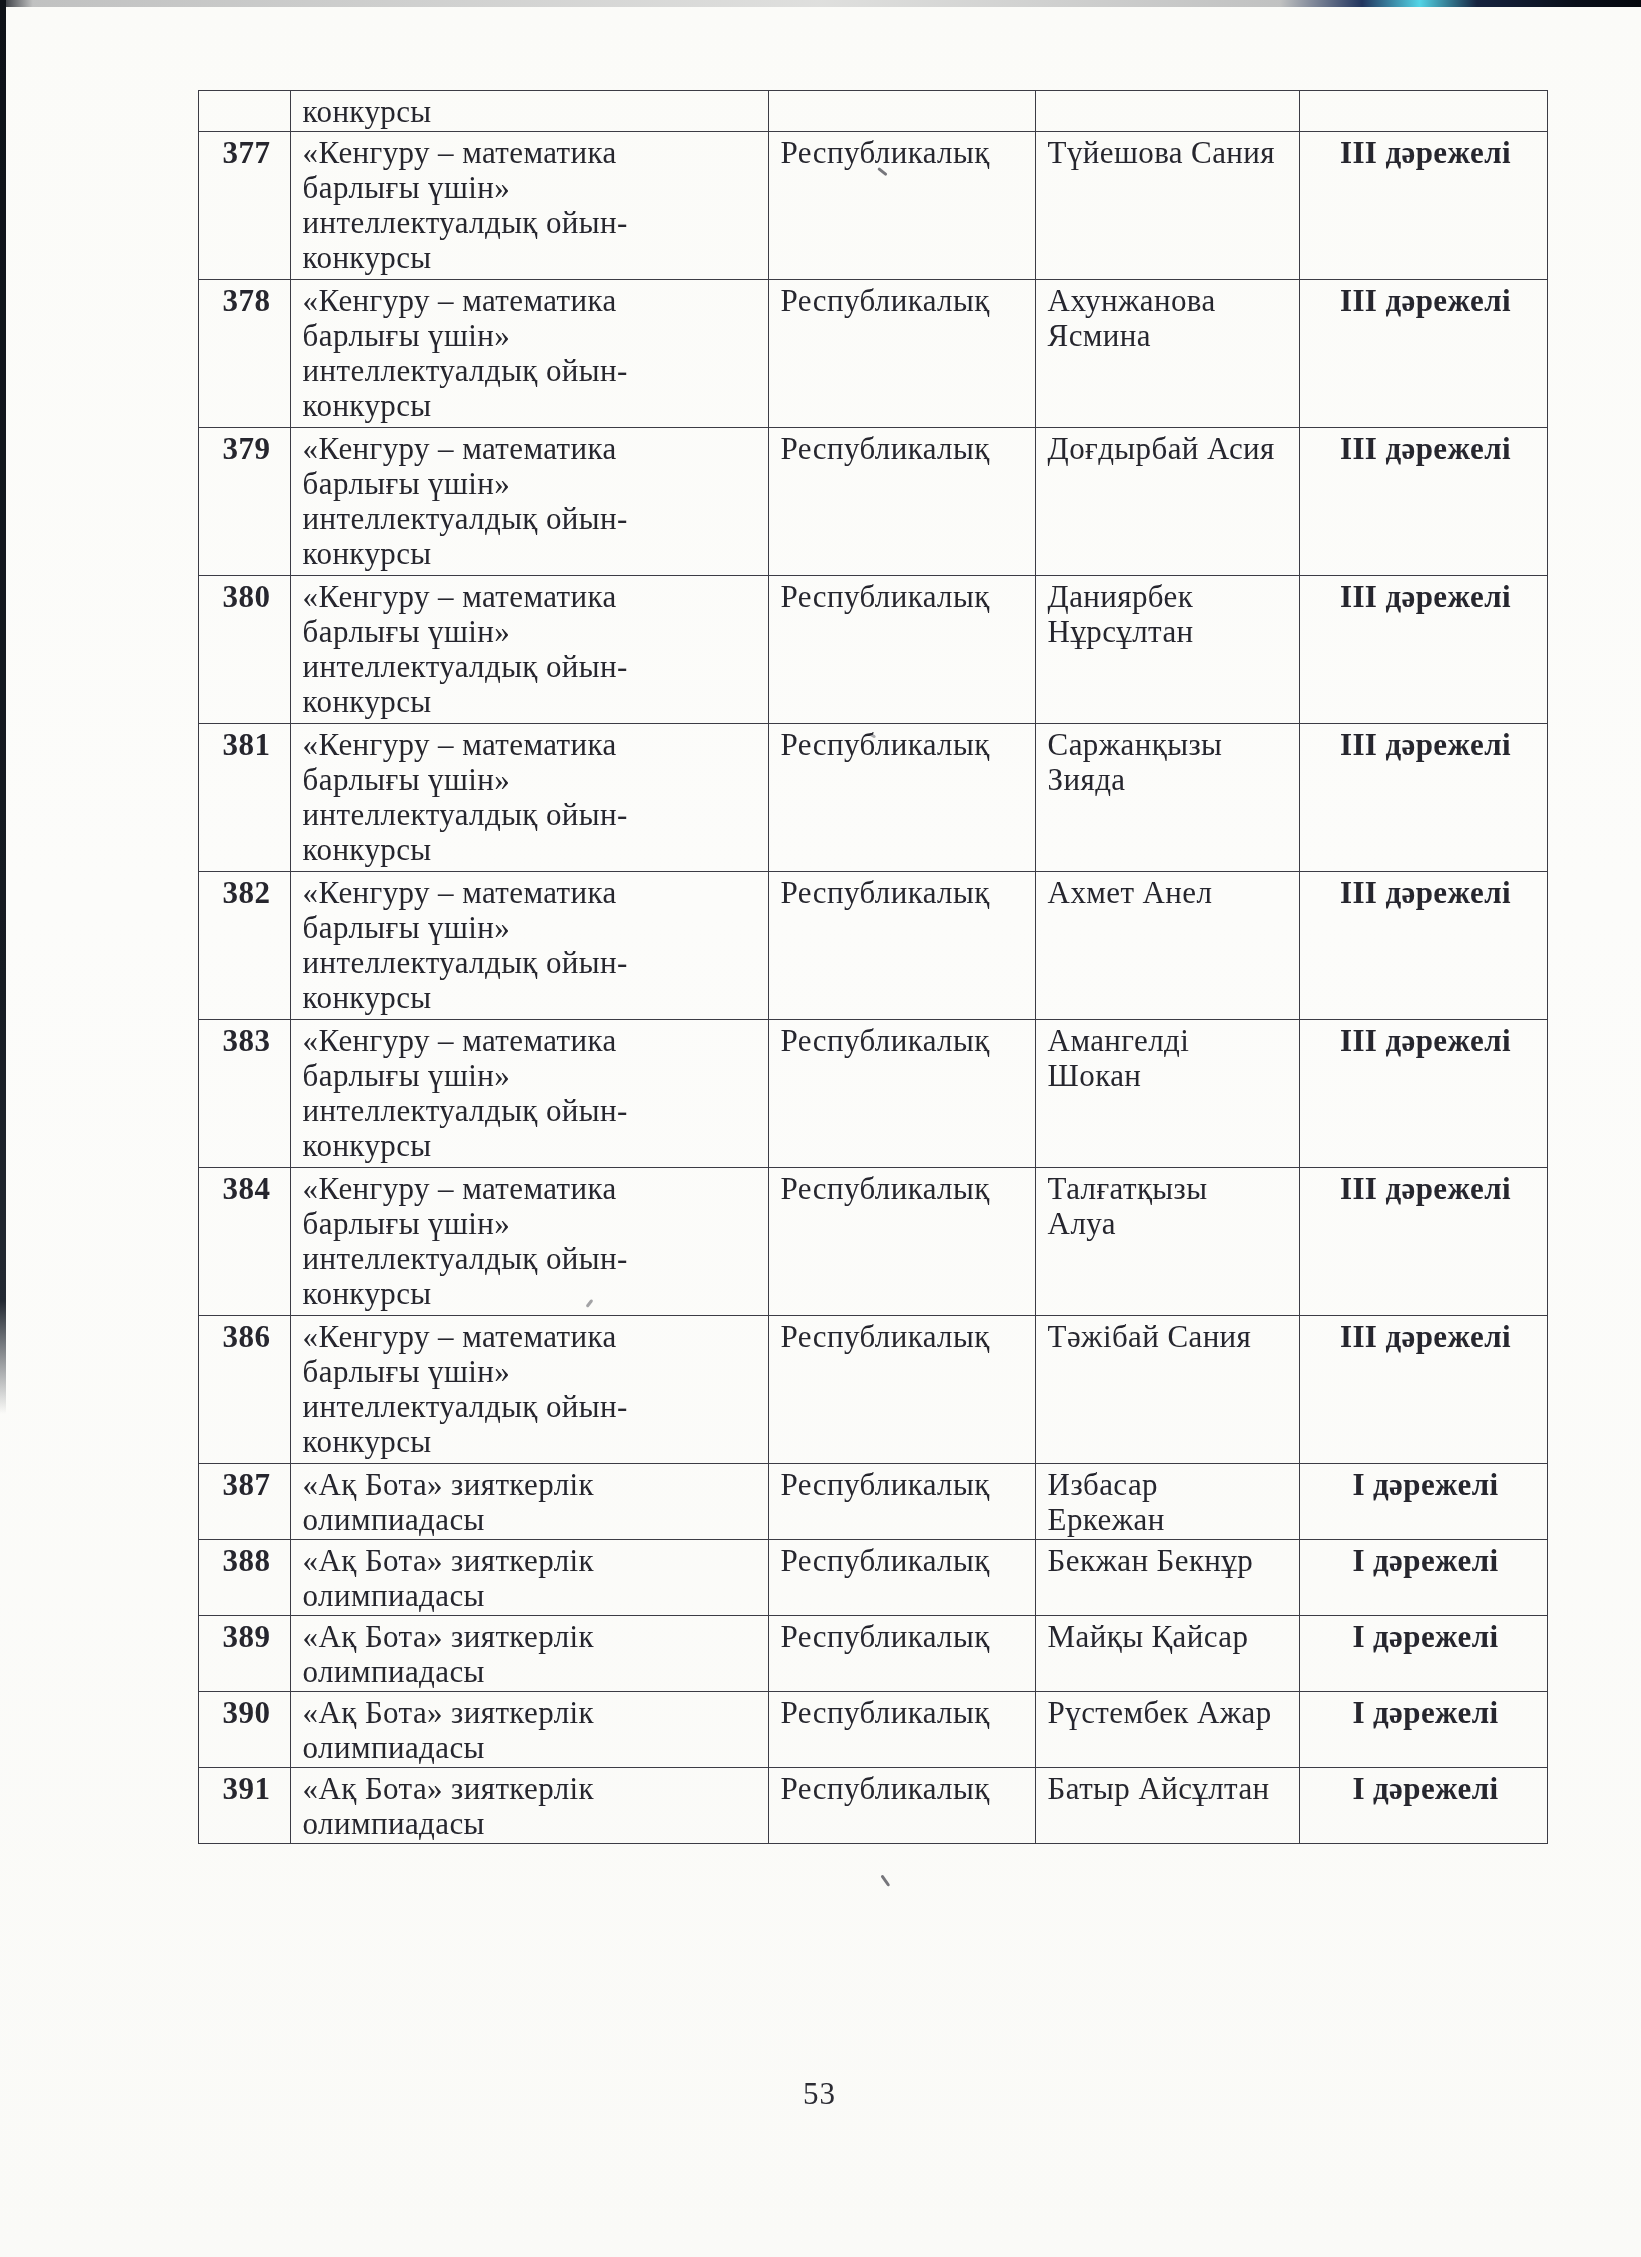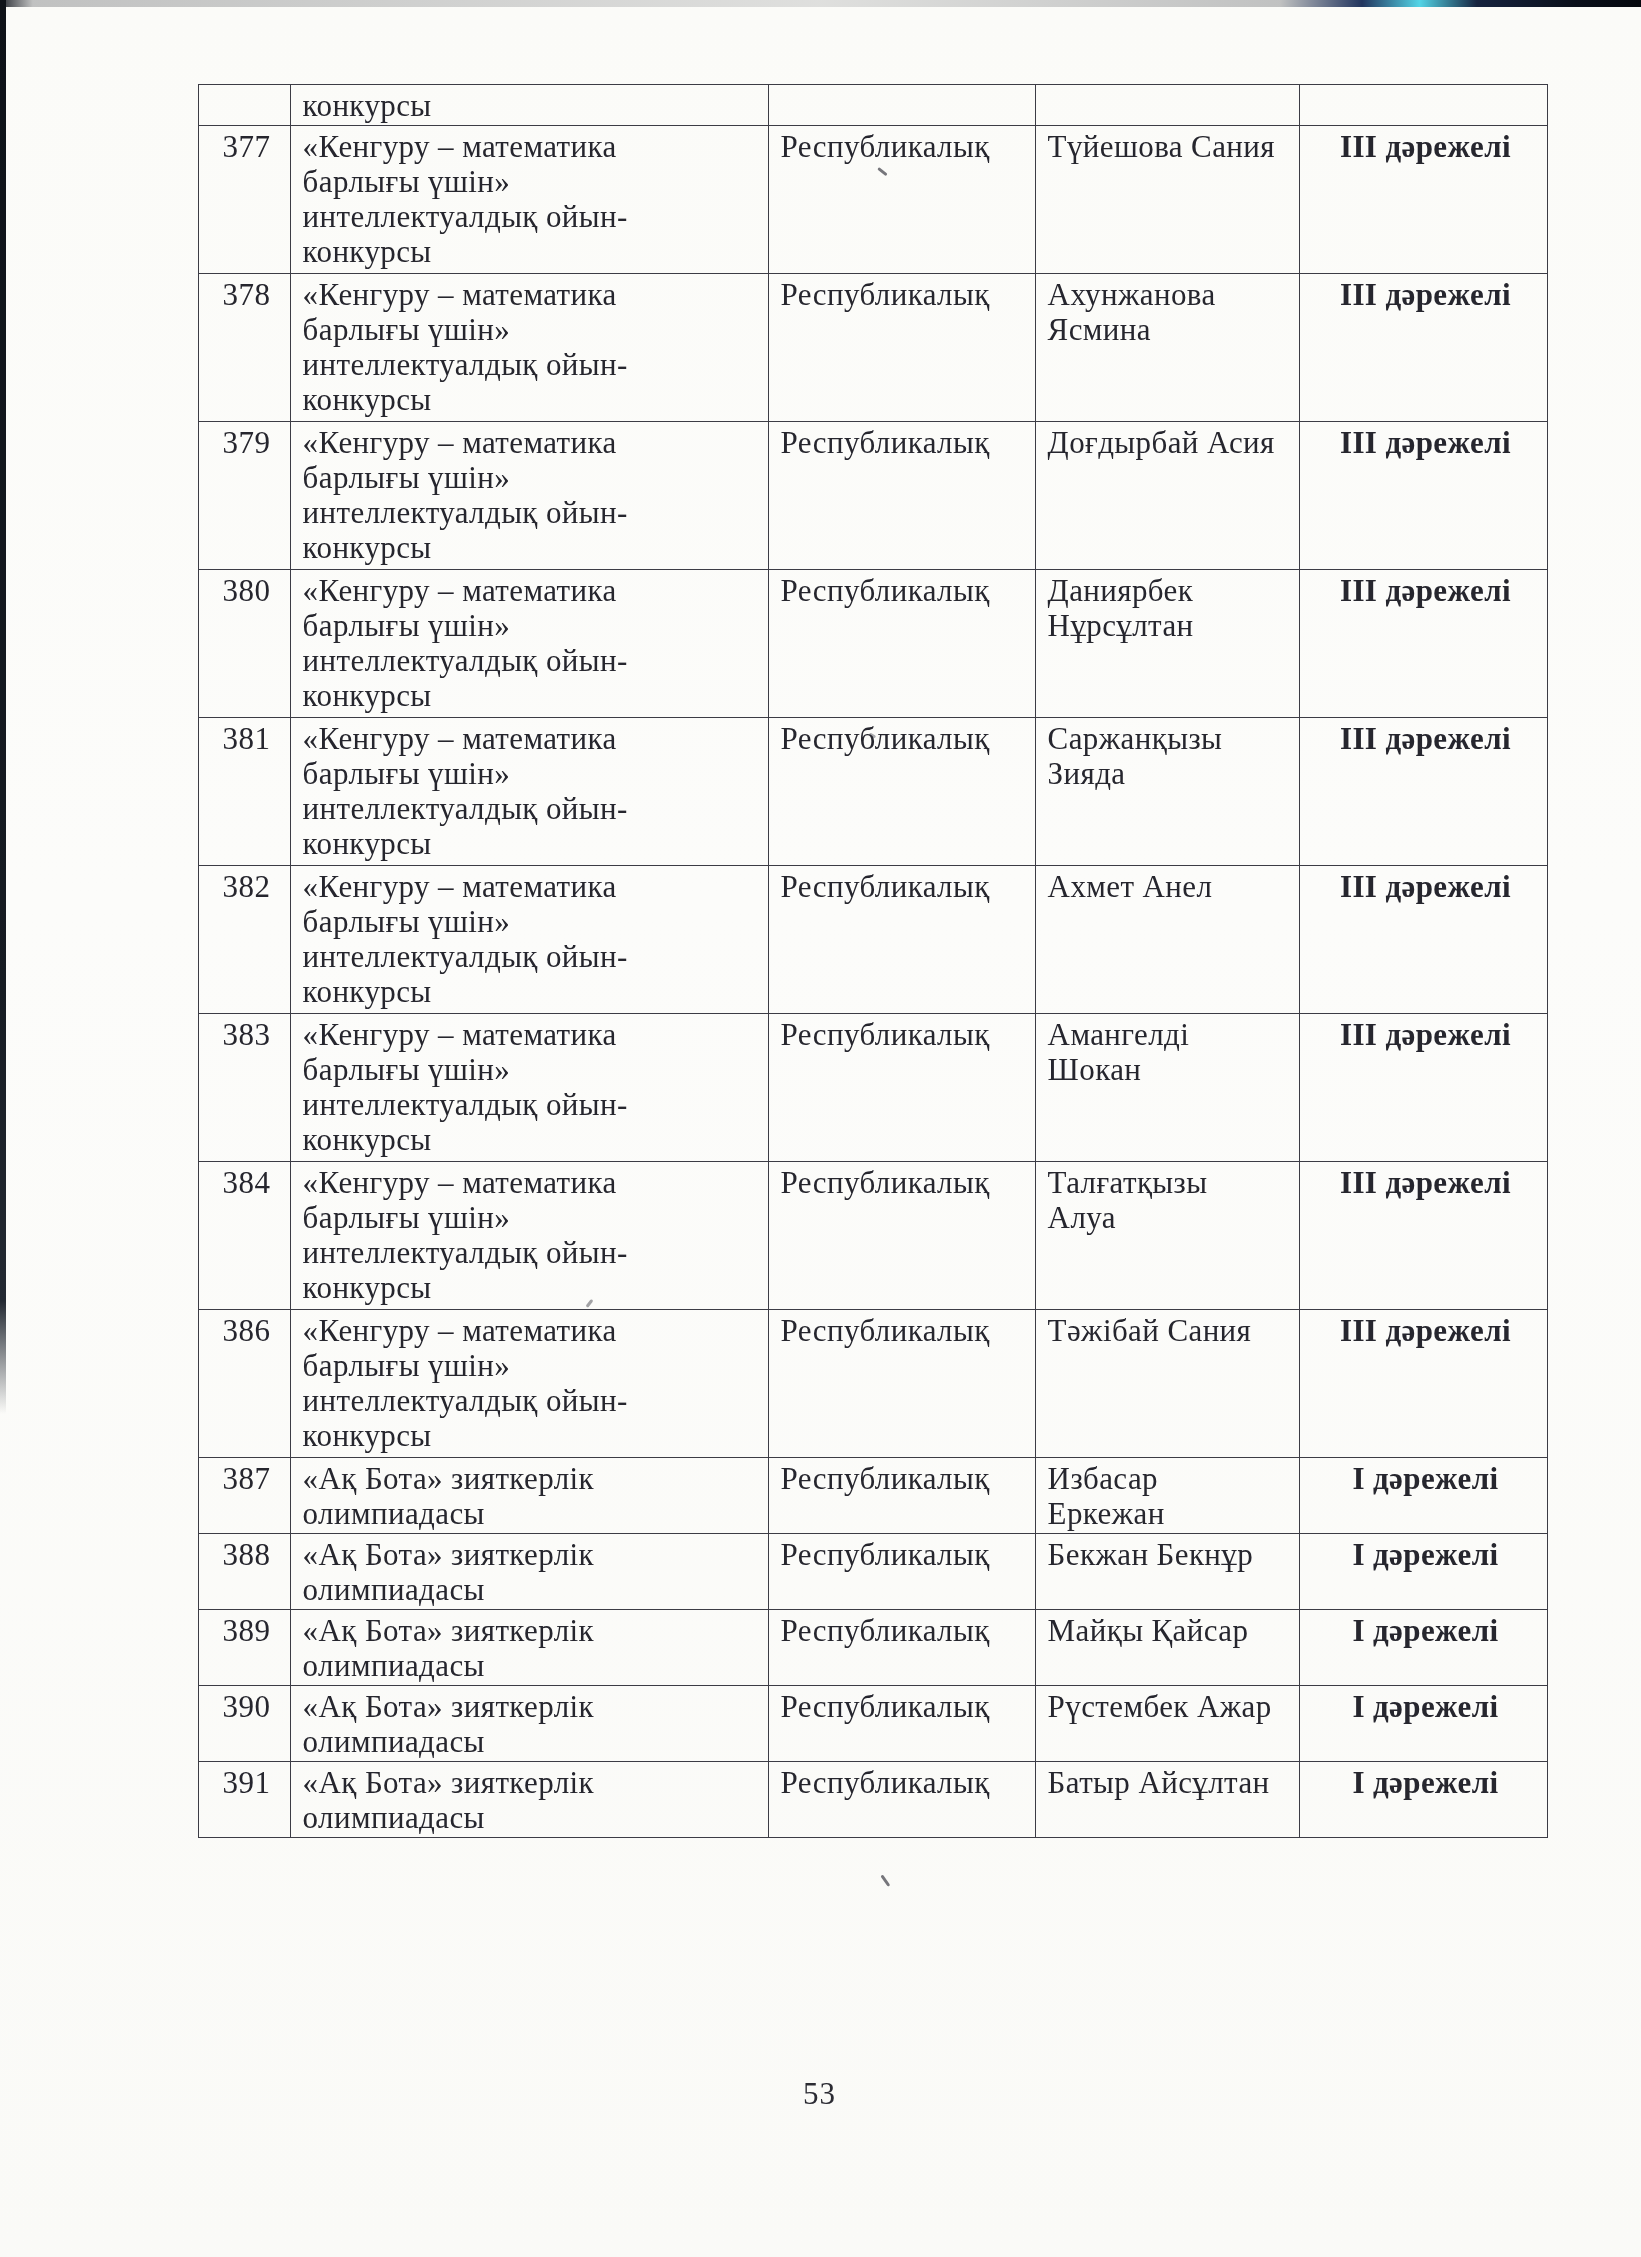--- a/index.html
+++ b/index.html
@@ -52,40 +52,40 @@
   }
   .speck-1 { left: 877px; top: 170px; width: 10.6px; height: 2.9px; transform: rotate(38deg); }
   .speck-2 { left: 585px; top: 1302px; width: 8.7px;  height: 2.9px; transform: rotate(-52deg); opacity: 0.5; }
   .speck-3 { left: 879px; top: 1879px; width: 12.6px; height: 2.9px; transform: rotate(55deg); }
   .speck-4 { left: 869px; top: 734px;  width: 6.8px;  height: 2.9px; transform: rotate(30deg); opacity: 0.45; }
 
   
   table.awards {
     position: absolute;
     left: 198px;
-    top: 84px;
+    top: 90px;
     width: 1349px;
     border-collapse: collapse;
     table-layout: fixed;
   }
   table.awards td {
     border: 1.9px solid #3c3c45;
     vertical-align: top;
     white-space: pre-line;
     font-size: 31px;
     line-height: 35px;
     letter-spacing: 0.4px;
     padding: 2.9px 7.7px 1.9px 11.6px;
     overflow: hidden;
   }
   tr.row-cont  { height: 39px;  }
   tr.row-tall  { height: 148px; }
   tr.row-short { height: 76px;  }
 
-  td.num    { text-align: center; padding-left: 1.9px; padding-right: 1.9px; }
+  td.num    { text-align: center; padding-left: 1.9px; padding-right: 1.9px; font-weight: bold; }
   td.competition { padding-left: 12.6px; }
   td.level  { text-align: left; padding-left: 3.9px; padding-right: 3.9px; }
   td.participant { padding-left: 16.4px; }
   td.award  { text-align: center; padding-left: 3.9px; padding-right: 3.9px; font-weight: bold; }
 
   .page-number {
     position: absolute;
     left: 0;
     top: 2076px;
     width: 1639px;

